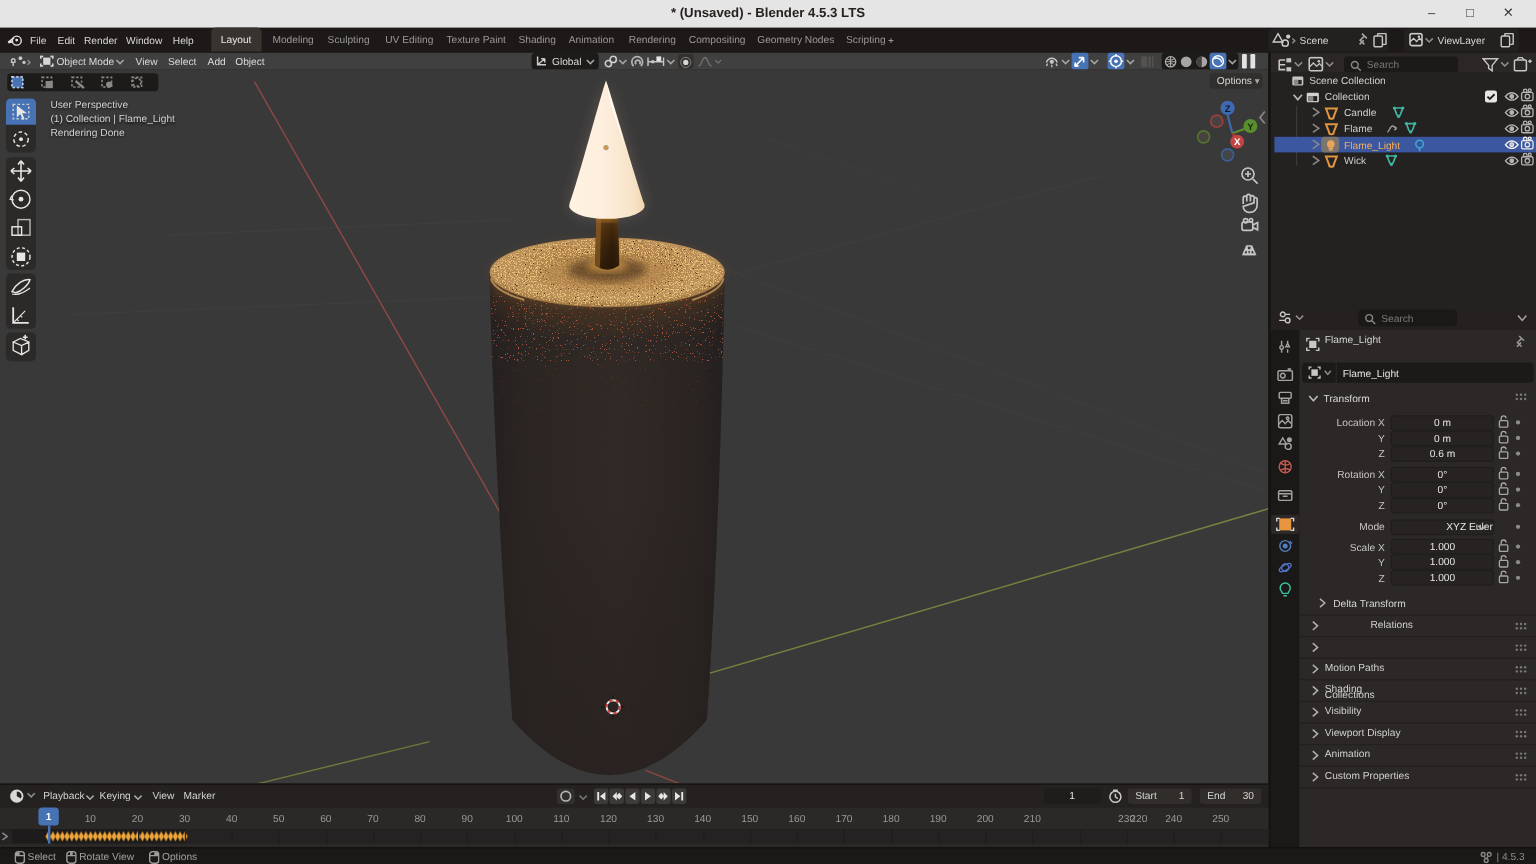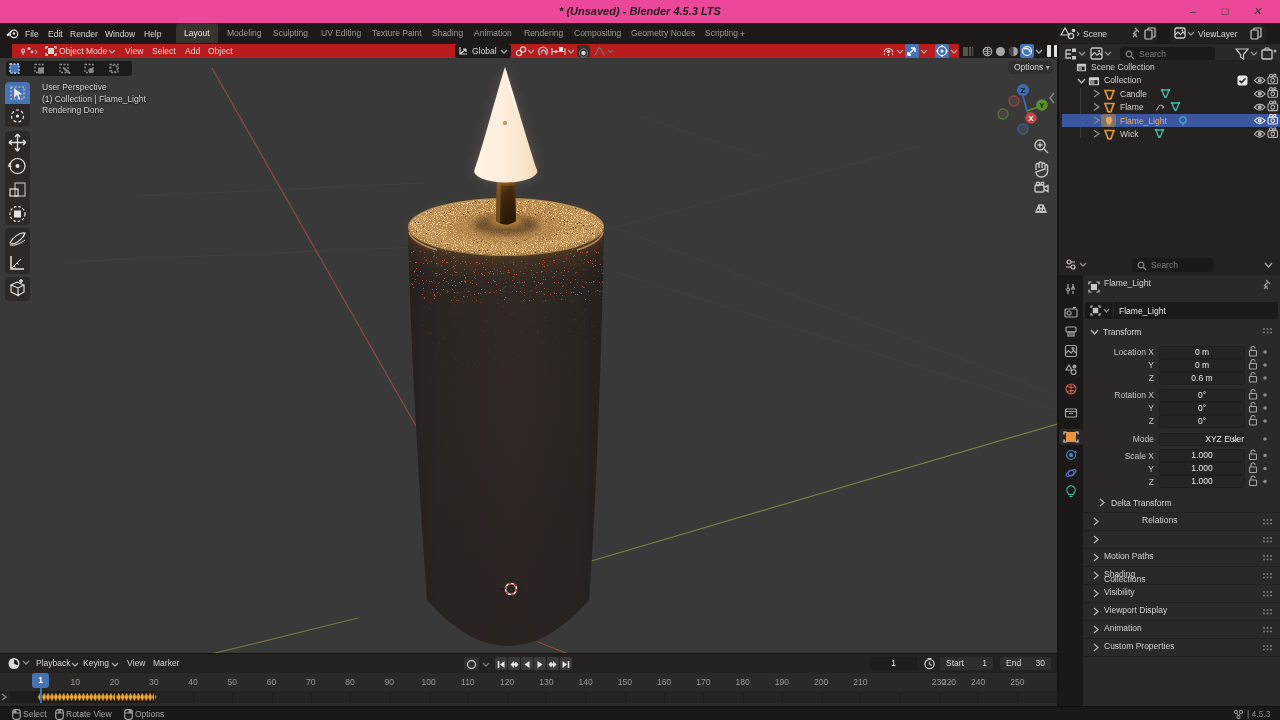--- a/index.html
+++ b/index.html
@@ -1,27 +1,27 @@
 <!DOCTYPE html>
 <html><head><meta charset="utf-8">
 <style>
 *{margin:0;padding:0;box-sizing:border-box;font-family:"Liberation Sans",sans-serif;}
 html,body{width:1280px;height:720px;overflow:hidden;background:#1c1918;}
 .abs{position:absolute;}
 #page{position:relative;width:1280px;height:720px;}
 
-#titlebar{left:0;top:0;width:1280px;height:34px;background:#ec4899;color:#26211f;font-size:11px;font-weight:bold;text-align:center;line-height:23px;font-style:italic;}
+#titlebar{left:0;top:0;width:1280px;height:34px;background:#e5e5e5;color:#26211f;font-size:11px;font-weight:bold;text-align:center;line-height:23px;}
 .winbtn{position:absolute;top:0;height:22px;width:26px;color:#3a3a3a;font-size:11px;text-align:center;line-height:22px;font-weight:normal;}
 
 #topbar{left:0;top:23px;width:1280px;height:21px;background:#1c1918;}
 .menu{position:absolute;top:0;height:21px;line-height:22px;font-size:8.5px;color:#d8d6d4;}
 .tab{position:absolute;top:0;height:20px;line-height:21px;font-size:8.5px;color:#9b9895;padding:0 8px;}
 .tab.active{background:#37332f;color:#ebe9e7;border-radius:4px 4px 0 0;}
 
-#vphead{left:12px;top:44px;width:947px;height:14px;background:#b91c1c;}
+#vphead{left:0;top:44px;width:1057px;height:14px;background:#404040;}
 .vht{position:absolute;font-size:8.5px;color:#dcdad8;line-height:15px;top:0;height:14px;}
 
 #vp{left:0;top:58px;width:1057px;height:595px;background:#3a3939;overflow:hidden;}
 
 #rpanel{left:1057px;top:44px;width:223px;height:662px;background:#242121;border-left:2px solid #151312;}
 
 #timeline{left:0;top:653px;width:1057px;height:53px;background:#242120;border-top:1px solid #151312;}
 
 #statusbar{left:0;top:706px;width:1280px;height:14px;background:#1b1918;border-top:1px solid #121110;color:#a3a09d;font-size:8.5px;}
 .lbl{position:absolute;right:128px;color:#c6c3c1;line-height:12px;font-size:8.5px;}

